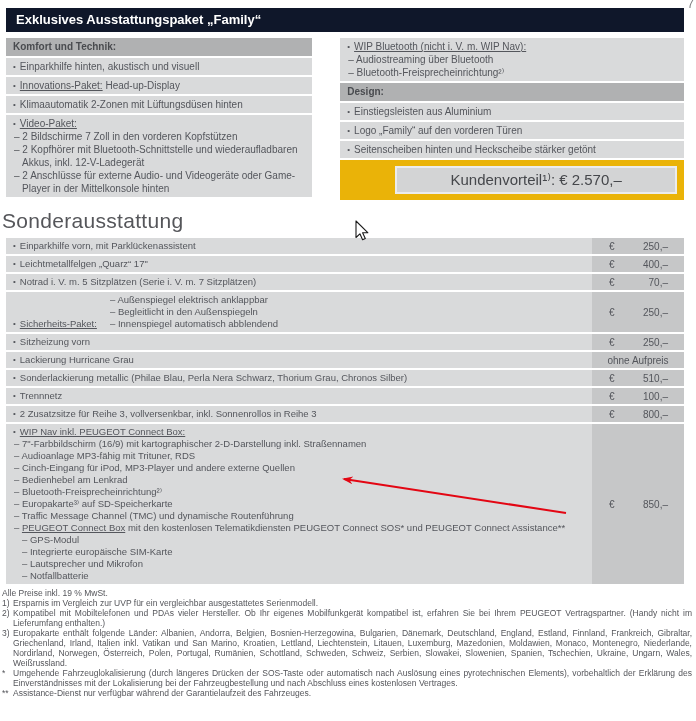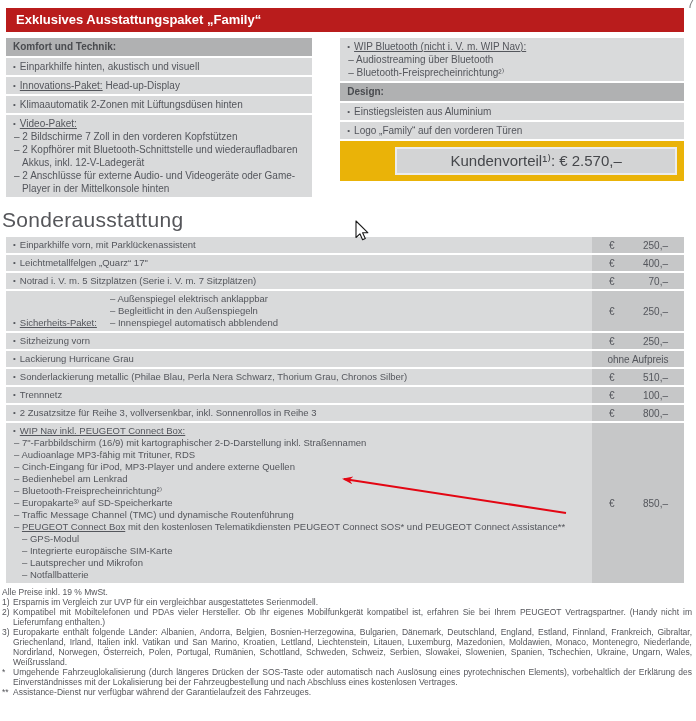--- a/index.html
+++ b/index.html
@@ -1,20 +1,20 @@
 <!DOCTYPE html>
 <html><head>
 <meta charset="utf-8">
 <style>
   html,body{margin:0;padding:0;background:#fff;}
   .page{position:relative;width:696px;height:721px;background:#ffffff;overflow:hidden;
         font-family:"Liberation Sans","DejaVu Sans",sans-serif;color:#54565c;}
   .pageno{position:absolute;top:-3px;right:2px;font-size:12px;color:#808184;}
 
-  .title-bar{margin:8px 0 6px 6px;width:668px;height:24px;background:#b91c1c;color:#ffffff;
+  .title-bar{margin:8px 0 6px 6px;width:668px;height:24px;background:#0f172a;color:#ffffff;
              font-size:13px;font-weight:600;line-height:24px;padding-left:10px;}
 
   .cols{margin-left:6px;width:678px;display:flex;gap:4px;align-items:flex-start;}
   .col{display:block;}
   .col-left{width:335px;}
   .col-right{width:376px;padding-left:24px;}
 
   .feat-header{background:#b0b1b2;height:18px;line-height:18px;padding-left:7px;font-size:10px;
                font-weight:700;color:#494b4f;margin-bottom:2px;}
   .feat-item{background:#d9dadb;padding:2px 6px 2px 7px;font-size:10px;line-height:13px;margin-bottom:2px;}
@@ -81,20 +81,23 @@
           <div class="feat-line"><span class="bullet">•</span><span class="u">WIP Bluetooth (nicht i. V. m. WIP Nav):</span></div>
           <div class="sub">– Audiostreaming über Bluetooth</div>
           <div class="sub">– Bluetooth-Freisprecheinrichtung²⁾</div>
         </div>
         <div class="feat-header">Design:</div>
         <div class="feat-item">
           <div class="feat-line"><span class="bullet">•</span><span>Einstiegsleisten aus Aluminium</span></div>
         </div>
         <div class="feat-item">
           <div class="feat-line"><span class="bullet">•</span><span>Logo „Family“ auf den vorderen Türen</span></div>
+        </div>
+        <div class="feat-item">
+          <div class="feat-line"><span class="bullet">•</span><span>Seitenscheiben hinten und Heckscheibe stärker getönt</span></div>
         </div>
         <div class="adv-outer" id="adv-anchor">
         <div class="adv-box">
           <span>Kundenvorteil¹⁾: € 2.570,–</span>
         </div>
       </div>
     </div>
   </div>
 
   <div class="sonder-heading">Sonderausstattung</div>

